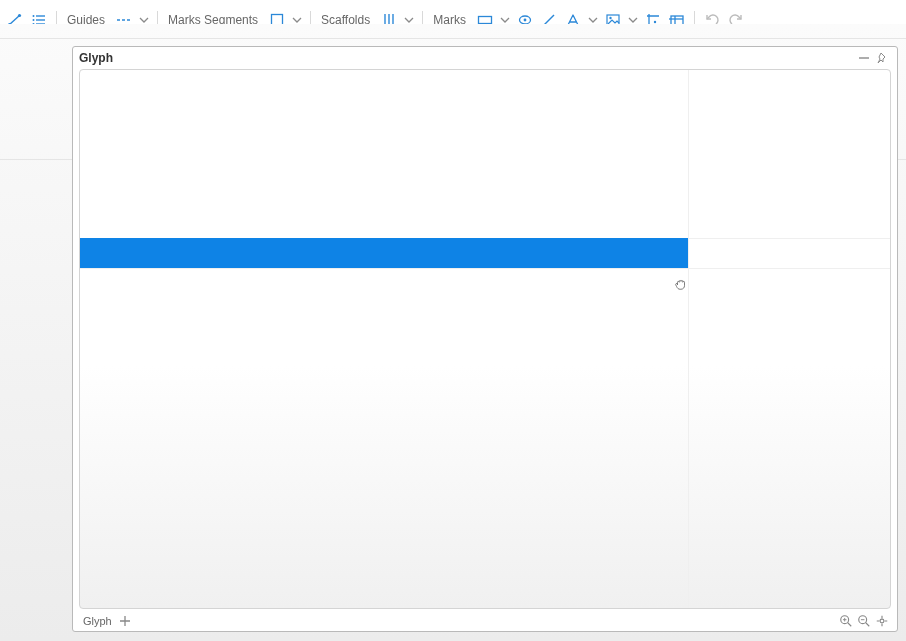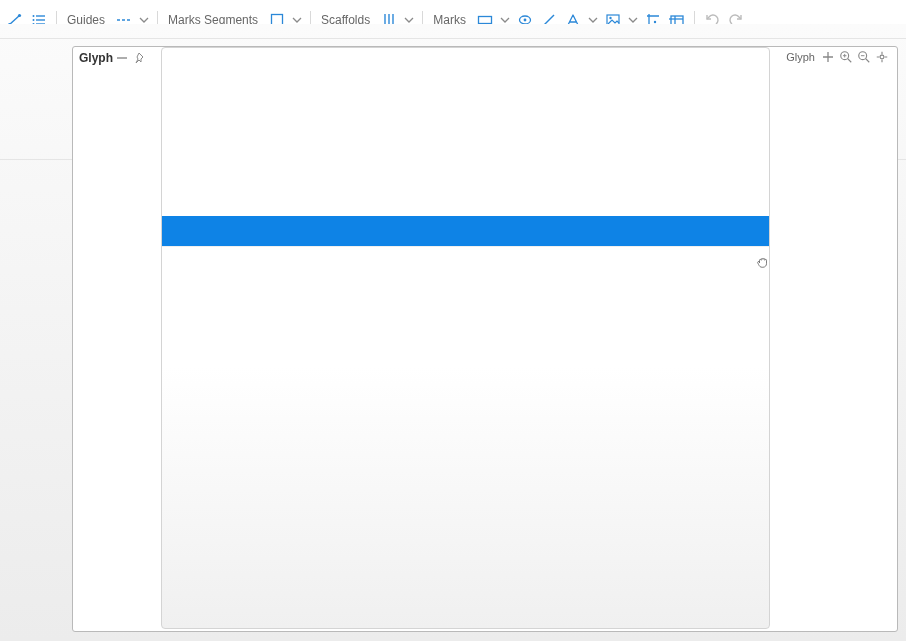--- a/index.html
+++ b/index.html
@@ -64,21 +64,21 @@
 
   
   .panel {
     position: absolute;
     left: 72px; top: 46px;
     width: 826px; height: 586px;
     background: #ffffff;
     border: 1px solid #b9b9b9;
     border-radius: 3px;
     display: flex;
-    flex-direction: row;
+    flex-direction: column;
   }
   .panel-titlebar {
     height: 22px;
     display: flex;
     align-items: center;
     padding: 0 6px;
     font-weight: 700;
     font-size: 12px;
     flex: 0 0 auto;
   }

